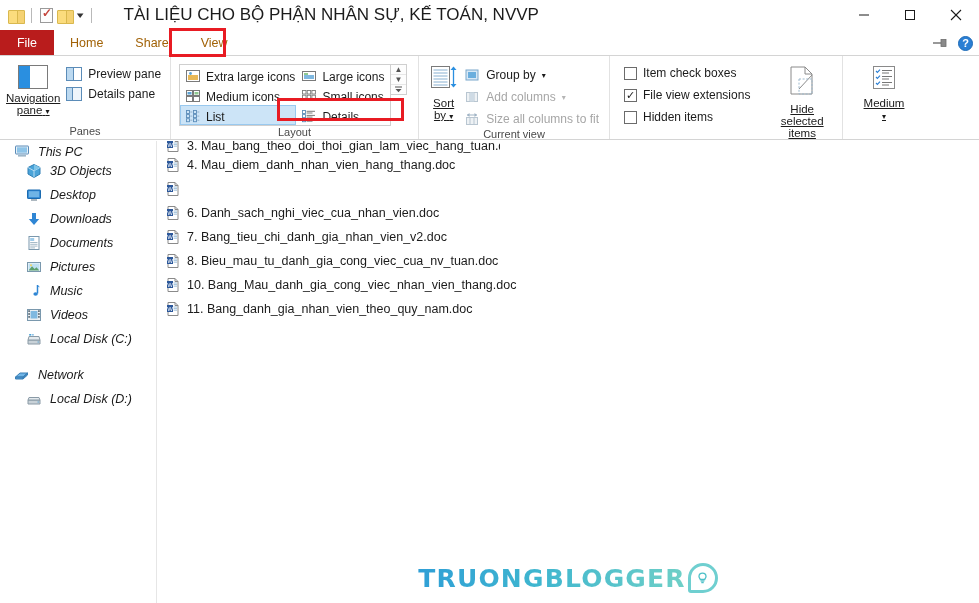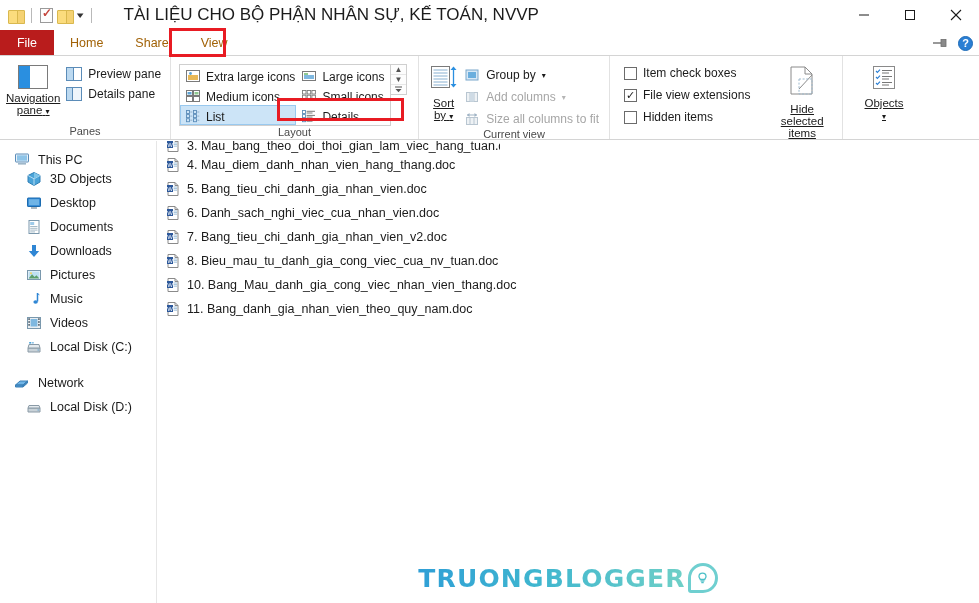--- a/index.html
+++ b/index.html
@@ -159,21 +159,21 @@
     font-size:11px; color:#1b1b1b; flex:0 0 13px; line-height:1;
   }
 
   
   .main{
     position:absolute; left:0; top:141px; right:0; bottom:0;
     display:flex; background:#ffffff;
   }
   .nav{
     width:157px; background:#ffffff; border-right:1px solid #e6e6e6;
-    padding-top:12px; overflow:hidden; position:relative;
+    padding-top:4px; overflow:hidden; position:relative;font-style:italic;
   }
   .navitem{
     display:flex; align-items:center; gap:8px; height:24px;
     padding-left:26px; font-size:12.5px; color:#1b1b1b; cursor:default;
     white-space:nowrap;
   }
   .navitem.root{ padding-left:14px; }
   .navitem .nico{ width:16px;height:16px;flex:0 0 16px; position:relative;}
 
   .files{
@@ -514,21 +514,21 @@
               <line x1="12" y1="5.5" x2="22" y2="5.5"></line>
                 <line x1="12" y1="8" x2="19" y2="8"></line>
               <line x1="12" y1="11.5" x2="22" y2="11.5"></line>
                 <line x1="12" y1="14" x2="19" y2="14"></line>
               <line x1="12" y1="17.5" x2="22" y2="17.5"></line>
                 <line x1="12" y1="20" x2="19" y2="20"></line>
             </g>
           </svg>
         </span>
         <span class="lbl">
-          <span>Objects</span><br>
+          <span>Medium</span><br>
           <span style="font-size:8px">▾</span>
         </span>
       </div>
     </div>
     <div class="rgroup-label">&nbsp;</div>
   </div>
 </div>
 
 <div class="redbox" style="left:169px;top:28px;width:57px;height:29px;"></div>
 <div class="redbox" style="left:277px;top:98px;width:127px;height:23px;"></div>
@@ -559,44 +559,44 @@
     </div>
     <div class="navitem">
       <span class="nico">
         <svg width="16" height="16" viewBox="0 0 16 16">
             <rect x="1.5" y="3" width="13" height="8.5" rx="0.6" fill="#2f86d4" stroke="#1b6bb0"></rect>
             <rect x="2.8" y="4.2" width="10.4" height="6" fill="#6fb4e6"></rect>
             <rect x="5" y="12.3" width="6" height="1.4" fill="#8a9aa6"></rect>
           </svg>
       </span>
       <span>Desktop</span>
+    </div>
+    <div class="navitem">
+      <span class="nico">
+        <svg width="16" height="16" viewBox="0 0 16 16">
+            <rect x="6" y="2" width="4" height="6" fill="#2f86d4"></rect>
+            <path d="M2.8 8 L13.2 8 L8 14 Z" fill="#2f86d4"></path>
+          </svg>
+      </span>
+      <span>Downloads</span>
     </div>
     <div class="navitem">
       <span class="nico">
         <svg width="16" height="16" viewBox="0 0 16 16">
             <rect x="3" y="1.5" width="10" height="13" fill="#fff" stroke="#7a98ad"></rect>
             <rect x="4.2" y="3" width="4" height="3" fill="#9ecbea"></rect>
             <g stroke="#8fa9ba" stroke-width="0.8">
               <line x1="4.2" y1="7.5" x2="11.5" y2="7.5"></line>
               <line x1="4.2" y1="9.3" x2="11.5" y2="9.3"></line>
               <line x1="4.2" y1="11.1" x2="11.5" y2="11.1"></line>
               <line x1="4.2" y1="12.9" x2="9" y2="12.9"></line>
             </g>
           </svg>
       </span>
       <span>Documents</span>
-    </div>
-    <div class="navitem">
-      <span class="nico">
-        <svg width="16" height="16" viewBox="0 0 16 16">
-            <rect x="6" y="2" width="4" height="6" fill="#2f86d4"></rect>
-            <path d="M2.8 8 L13.2 8 L8 14 Z" fill="#2f86d4"></path>
-          </svg>
-      </span>
-      <span>Downloads</span>
     </div>
     <div class="navitem">
       <span class="nico">
         <svg width="16" height="16" viewBox="0 0 16 16">
             <rect x="1.5" y="3.5" width="13" height="9" fill="#eef6fb" stroke="#7a98ad"></rect>
             <rect x="2.6" y="4.6" width="10.8" height="6.8" fill="#bfe0f2"></rect>
             <path d="M2.6 11.4 L6 7.2 L8.6 10 L10.4 8.2 L13.4 11.4 Z" fill="#5c9f6b"></path>
             <circle cx="5" cy="6.3" r="1" fill="#f4d35e"></circle>
           </svg>
       </span>
@@ -703,21 +703,20 @@
             <path d="M10 1.5 L10 4.5 L13 4.5" fill="none" stroke="#8a8a8a"></path>
             <rect x="2" y="4" width="6" height="7" fill="#2b579a"></rect>
             <text x="5" y="9.8" font-size="6" fill="#fff" text-anchor="middle" font-family="Liberation Sans, sans-serif">W</text>
             <g stroke="#7aa7cc" stroke-width="0.7">
               <line x1="8.6" y1="6" x2="12" y2="6"></line>
               <line x1="8.6" y1="7.6" x2="12" y2="7.6"></line>
               <line x1="8.6" y1="9.2" x2="12" y2="9.2"></line>
             </g>
           </svg>
       </span>
-      <span>5. Bang_tieu_chi_danh_gia_nhan_vien.doc</span>
     </div>
     <div class="frow">
       <span class="docico">
         <svg width="16" height="16" viewBox="0 0 16 16">
             <path d="M3 1.5 L10 1.5 L13 4.5 L13 14.5 L3 14.5 Z" fill="#fff" stroke="#8a8a8a"></path>
             <path d="M10 1.5 L10 4.5 L13 4.5" fill="none" stroke="#8a8a8a"></path>
             <rect x="2" y="4" width="6" height="7" fill="#2b579a"></rect>
             <text x="5" y="9.8" font-size="6" fill="#fff" text-anchor="middle" font-family="Liberation Sans, sans-serif">W</text>
             <g stroke="#7aa7cc" stroke-width="0.7">
               <line x1="8.6" y1="6" x2="12" y2="6"></line>

